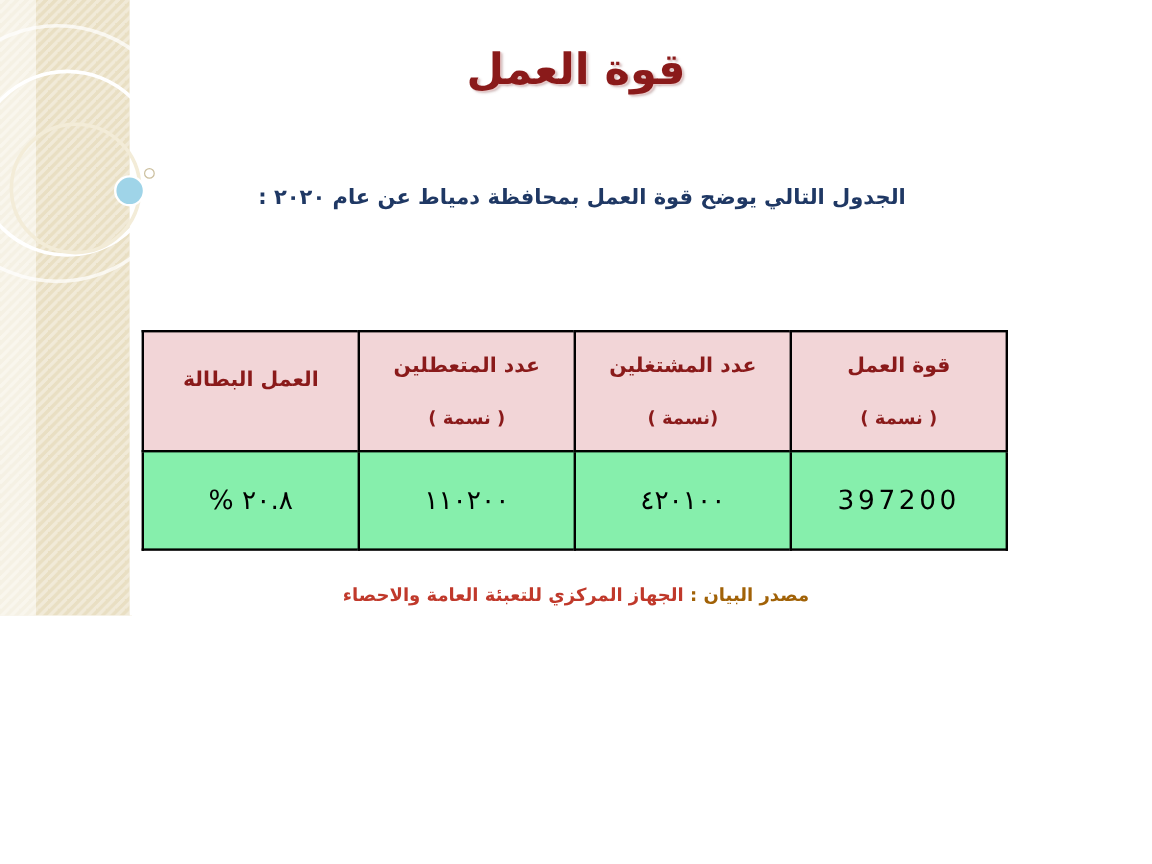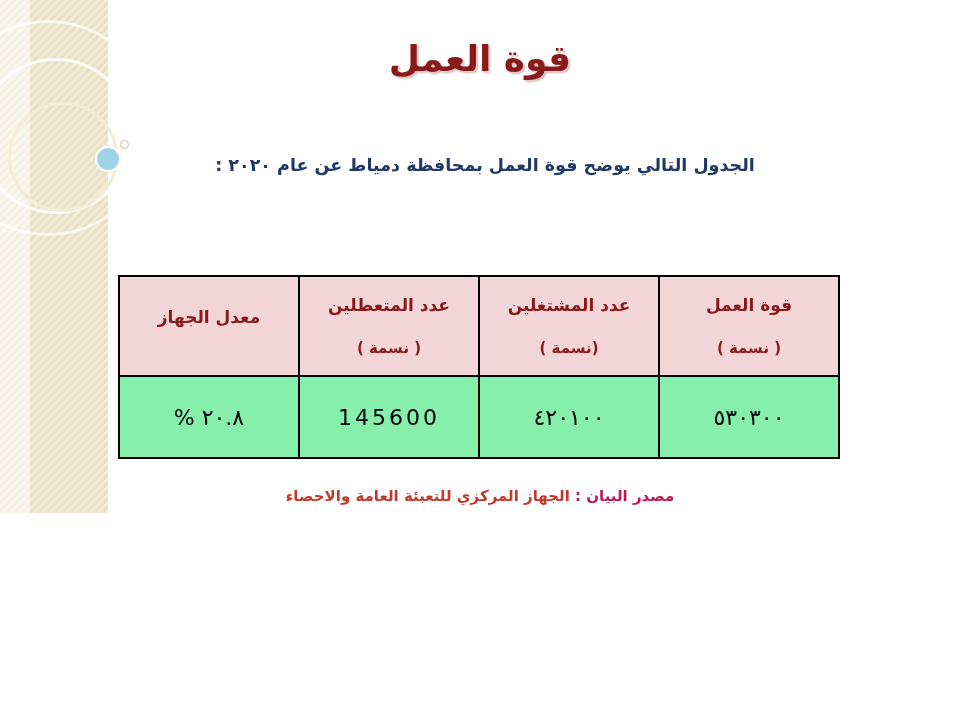--- a/index.html
+++ b/index.html
@@ -154,21 +154,21 @@
     top: 487px;
     left: 0;
     width: 960px;
     text-align: center;
     direction: rtl;
     font-size: 15px;
     font-weight: bold;
     color: #8a1a1a;
   }
   .source .label {
-    color: #be185d;
+    color: #a16207;
   }
   .source .value {
     color: #c0392b;
   }
 
   
   .photos {
     position: absolute;
     top: 528px;
     left: 0;
@@ -295,30 +295,30 @@
         </th>
         <th>
           <span>عدد المشتغلين</span>
           <span class="sub">(نسمة )</span>
         </th>
         <th>
           <span>عدد المتعطلين</span>
           <span class="sub">( نسمة )</span>
         </th>
         <th>
-          <span>معدل الجهاز</span>
+          <span>العمل البطالة</span>
           <span class="sub"></span>
         </th>
       </tr>
     </thead>
     <tbody>
       <tr>
-        <td>٥٣٠٣٠٠</td>
+        <td>397200</td>
         <td>٤٢٠١٠٠</td>
-        <td>145600</td>
+        <td>١١٠٢٠٠</td>
         <td>٢٠.٨ %</td>
       </tr>
     </tbody>
   </table>
 
   <div class="source">
     <span class="label">مصدر البيان :</span>
     <span class="value">الجهاز المركزي للتعبئة العامة والاحصاء</span>
   </div>
 

